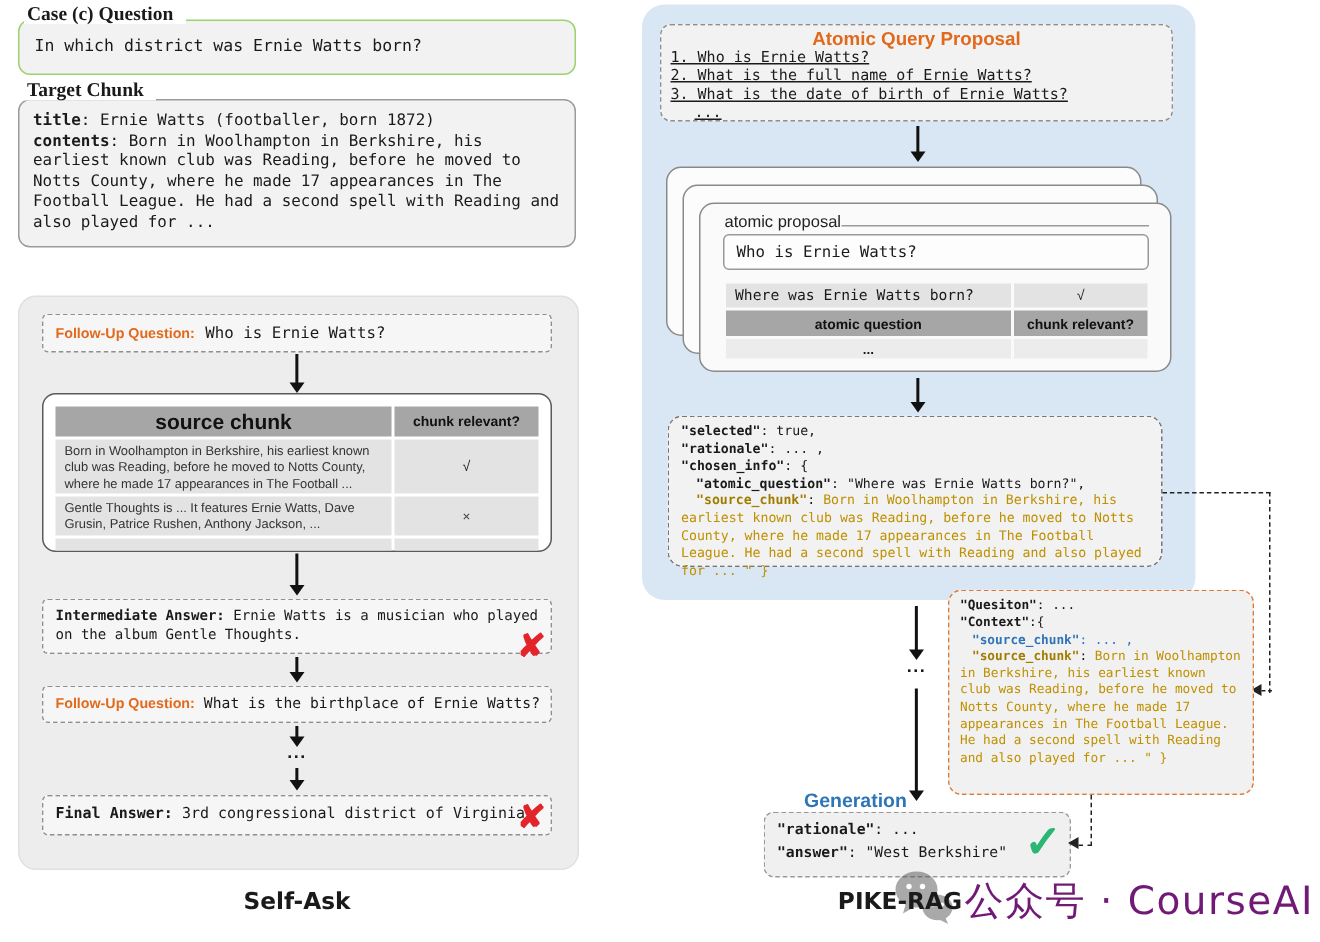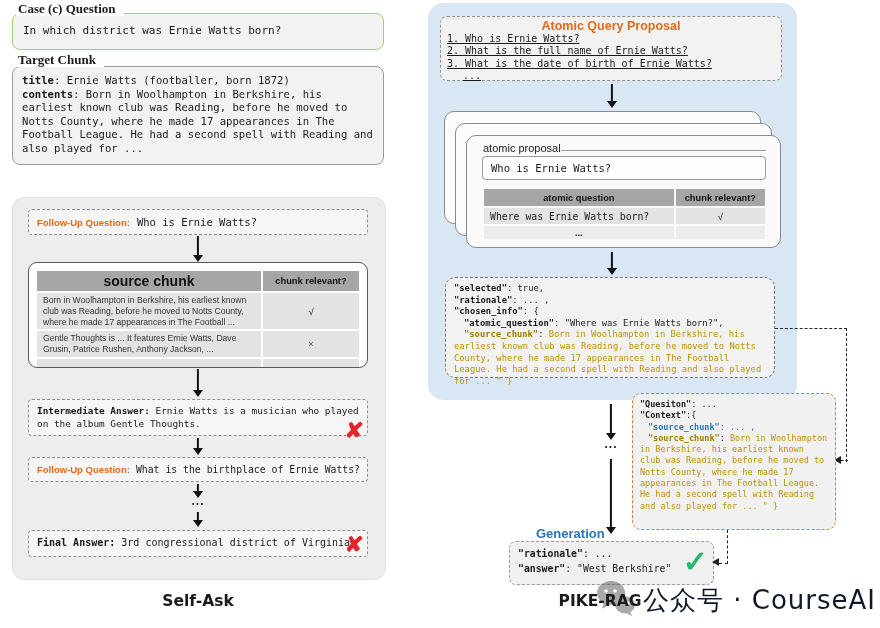--- a/index.html
+++ b/index.html
@@ -157,26 +157,26 @@
     <div style="display:flex;align-items:flex-end;margin:6px 14px 0 16px;">
       <span class="sans" style="font-size:11px;color:#222;white-space:nowrap;">atomic proposal</span>
       <span class="legendline"></span>
     </div>
     <div class="sbox" style="margin:2px 14px 0 15px;height:24px;background:#fdfdfd;border:1.2px solid #9a9a9a;border-radius:4px;">
       <div class="mono" style="font-size:10.5px;line-height:22px;padding-left:8px;">Who is Ernie Watts?</div>
     </div>
     <table style="width:285px;margin:7px 14px 0 15px;">
       <tbody>
           <tr>
+        <td class="mono" style="font-size:9.8px;height:14px;padding:1px 6px;">Where was Ernie Watts born?</td>
+        <td style="text-align:center;font-size:9.5px;">√</td>
+      </tr>
+      <tr>
         <th style="width:68%;font-size:9.3px;height:13px;">atomic question</th>
         <th style="font-size:9.3px;">chunk relevant?</th>
-      </tr>
-      <tr>
-        <td class="mono" style="font-size:9.8px;height:14px;padding:1px 6px;">Where was Ernie Watts born?</td>
-        <td style="text-align:center;font-size:9.5px;">√</td>
       </tr>
       <tr>
         <td style="font-size:9px;height:11px;text-align:center;font-weight:bold;background:#ececec;">...</td>
         <td style="background:#ececec;"></td>
       </tr>
     </tbody>
       </table>
   </div>
 
   <div class="abs arr" style="left:606px;top:252px;height:23px;">
@@ -235,15 +235,15 @@
   <svg class="abs" style="left:596px;top:580px;opacity:.5;z-index:8;" width="40" height="37" viewBox="0 0 40 37">
     <ellipse cx="15" cy="13" rx="14" ry="12" fill="#555"></ellipse>
     <path d="M8 22 L6 29 L13 25 Z" fill="#555"></path>
     <circle cx="10" cy="11" r="1.8" fill="#fff"></circle>
     <circle cx="19" cy="11" r="1.8" fill="#fff"></circle>
     <ellipse cx="29" cy="25" rx="10" ry="8.5" fill="#555"></ellipse>
     <path d="M34 31 L36 36 L30 33 Z" fill="#555"></path>
     <circle cx="26" cy="23" r="1.4" fill="#fff"></circle>
     <circle cx="32" cy="23" r="1.4" fill="#fff"></circle>
   </svg>
-  <div class="abs" style="left:643px;top:583px;font-size:26px;color:#0f172a;letter-spacing:1px;white-space:nowrap;z-index:8;font-family:'DejaVu Sans',sans-serif;">公众号 · CourseAI</div>
+  <div class="abs" style="left:643px;top:583px;font-size:26px;color:#701a75;letter-spacing:1px;white-space:nowrap;z-index:8;font-family:'DejaVu Sans',sans-serif;">公众号 · CourseAI</div>
 
 </div>
 
 </body></html>

